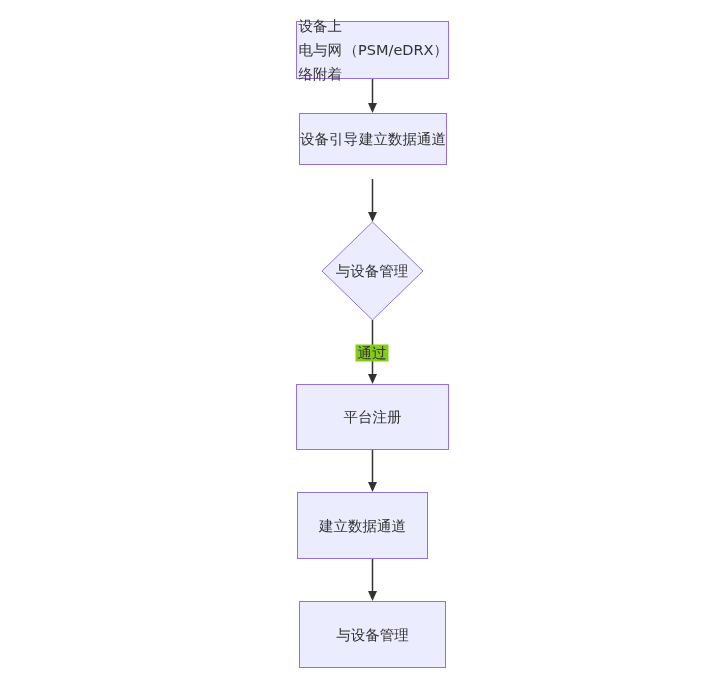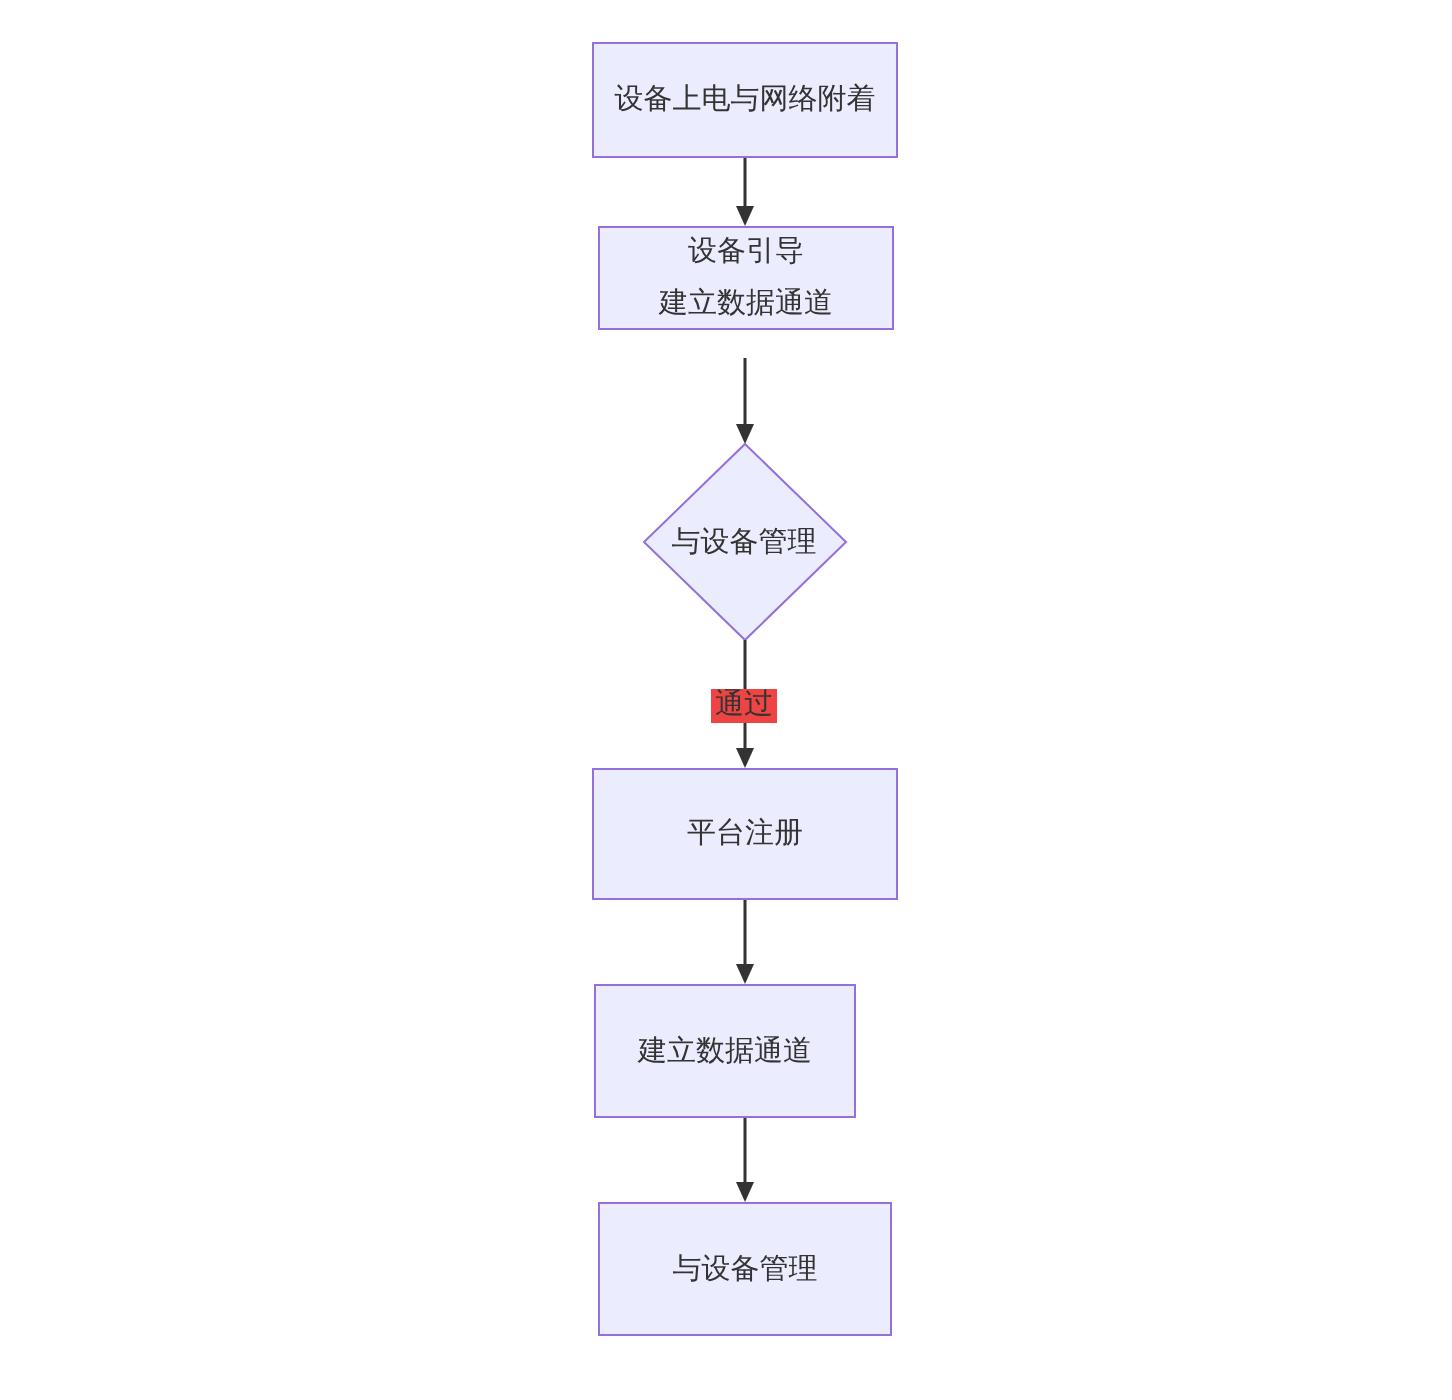--- a/index.html
+++ b/index.html
@@ -16,41 +16,41 @@
     position: absolute;
     left: 0; top: 0;
     width: 726px; height: 700px;
   }
   .node {
     position: absolute;
     background: #ECECFF;
     border: 1px solid #9370DB;
     box-sizing: border-box;
     display: flex;
-    flex-direction: column;
+    flex-direction: row;
     align-items: center;
     justify-content: center;
     text-align: center;
     font-size: 14.5px;
     line-height: 24px;
   }
   .diamond-label {
     position: absolute;
     left: 372px;
     top: 271px;
     transform: translate(-50%, -50%);
     font-size: 14.5px;
     white-space: nowrap;
   }
   .edge-label {
     position: absolute;
     left: 372px;
     top: 353px;
     transform: translate(-50%, -50%);
-    background: #ef4444;
+    background: #84cc16;
     padding: 0 2px;
     font-size: 14.5px;
     line-height: 17px;
     white-space: nowrap;
   }
 </style>
 </head>
 <body>
 
 <div class="stage">
@@ -70,20 +70,21 @@
 
     <line x1="372.5" y1="450" x2="372.5" y2="482" stroke="#333333" stroke-width="1.5"></line>
     <polygon points="368,482 377,482 372.5,492" fill="#333333"></polygon>
 
     <line x1="372.5" y1="559" x2="372.5" y2="591" stroke="#333333" stroke-width="1.5"></line>
     <polygon points="368,591 377,591 372.5,601" fill="#333333"></polygon>
   </svg>
 
   <div class="node" style="left:296px; top:21px; width:153px; height:58px;">
     <span>设备上电与网络附着</span>
+    <span>（PSM/eDRX）</span>
   </div>
 
   <div class="node" style="left:299px; top:113px; width:148px; height:52px;justify-content:space-between;">
     <span>设备引导</span>
     <span>建立数据通道</span>
   </div>
 
   <div class="diamond-label">与设备管理</div>
 
   <div class="edge-label">通过</div>

